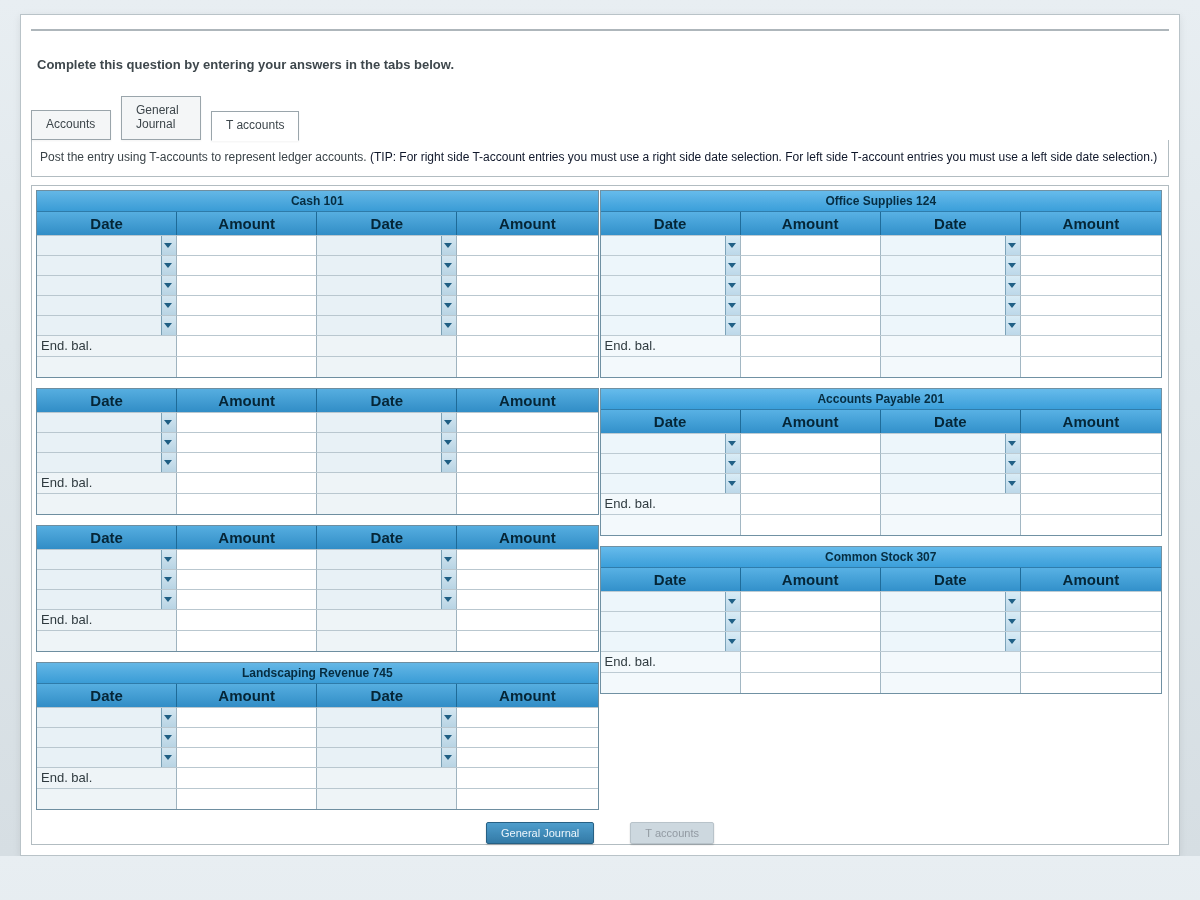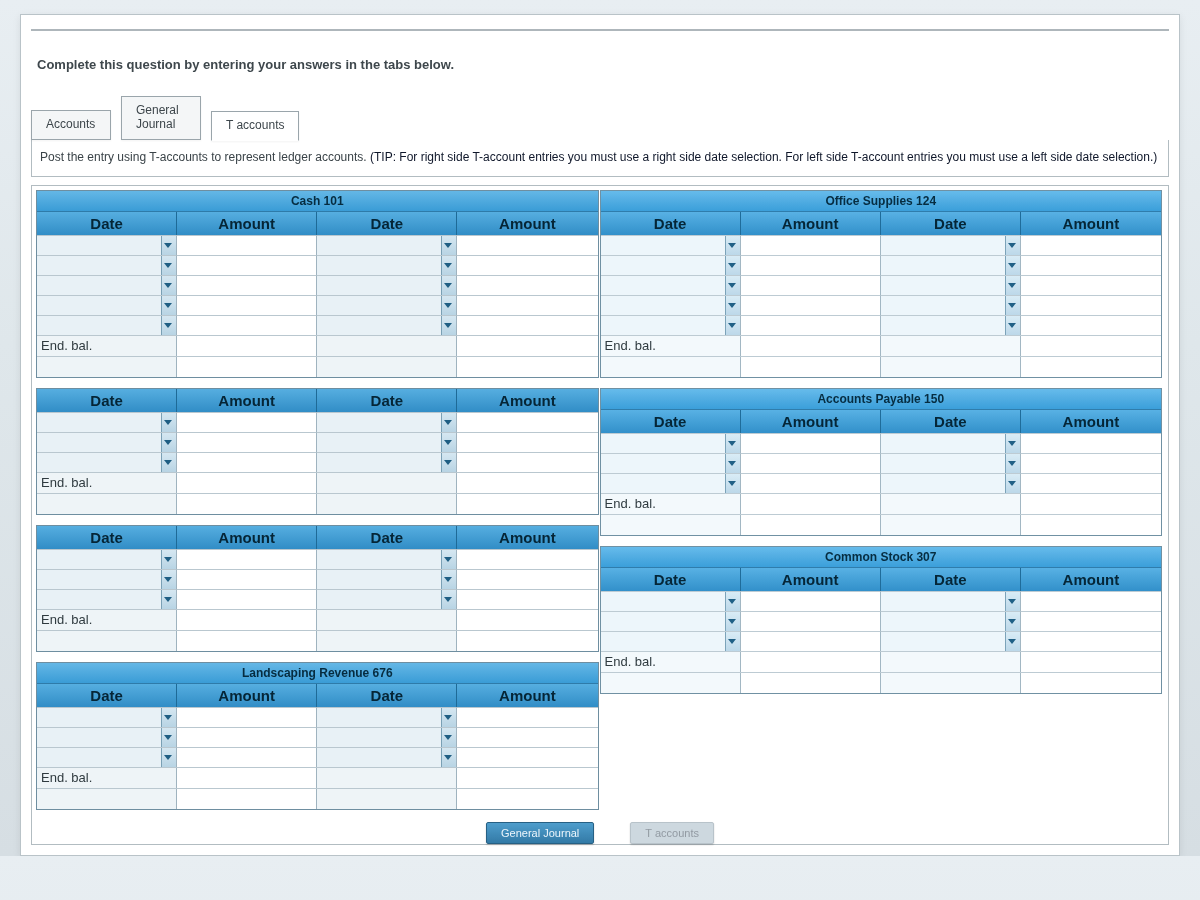--- a/index.html
+++ b/index.html
@@ -289,21 +289,21 @@
               <div class="cell white"></div>
             </div>
             <div class="end-row">
               <div class="cell"></div>
               <div class="cell white"></div>
               <div class="cell"></div>
               <div class="cell white"></div>
             </div>
           </div>
           <div class="t-account">
-            <div class="t-title">Landscaping Revenue 676</div>
+            <div class="t-title">Landscaping Revenue 745</div>
             <div class="t-head">
               <div>Date</div>
               <div>Amount</div>
               <div>Date</div>
               <div>Amount</div>
             </div>
             <div class="t-body">
               <div class="cell dropdown"></div>
               <div class="cell white"></div>
               <div class="cell dropdown"></div>
@@ -369,21 +369,21 @@
               <div class="cell white"></div>
             </div>
             <div class="end-row">
               <div class="cell"></div>
               <div class="cell white"></div>
               <div class="cell"></div>
               <div class="cell white"></div>
             </div>
           </div>
           <div class="t-account">
-            <div class="t-title">Accounts Payable 150</div>
+            <div class="t-title">Accounts Payable 201</div>
             <div class="t-head">
               <div>Date</div>
               <div>Amount</div>
               <div>Date</div>
               <div>Amount</div>
             </div>
             <div class="t-body">
               <div class="cell dropdown"></div>
               <div class="cell white"></div>
               <div class="cell dropdown"></div>

